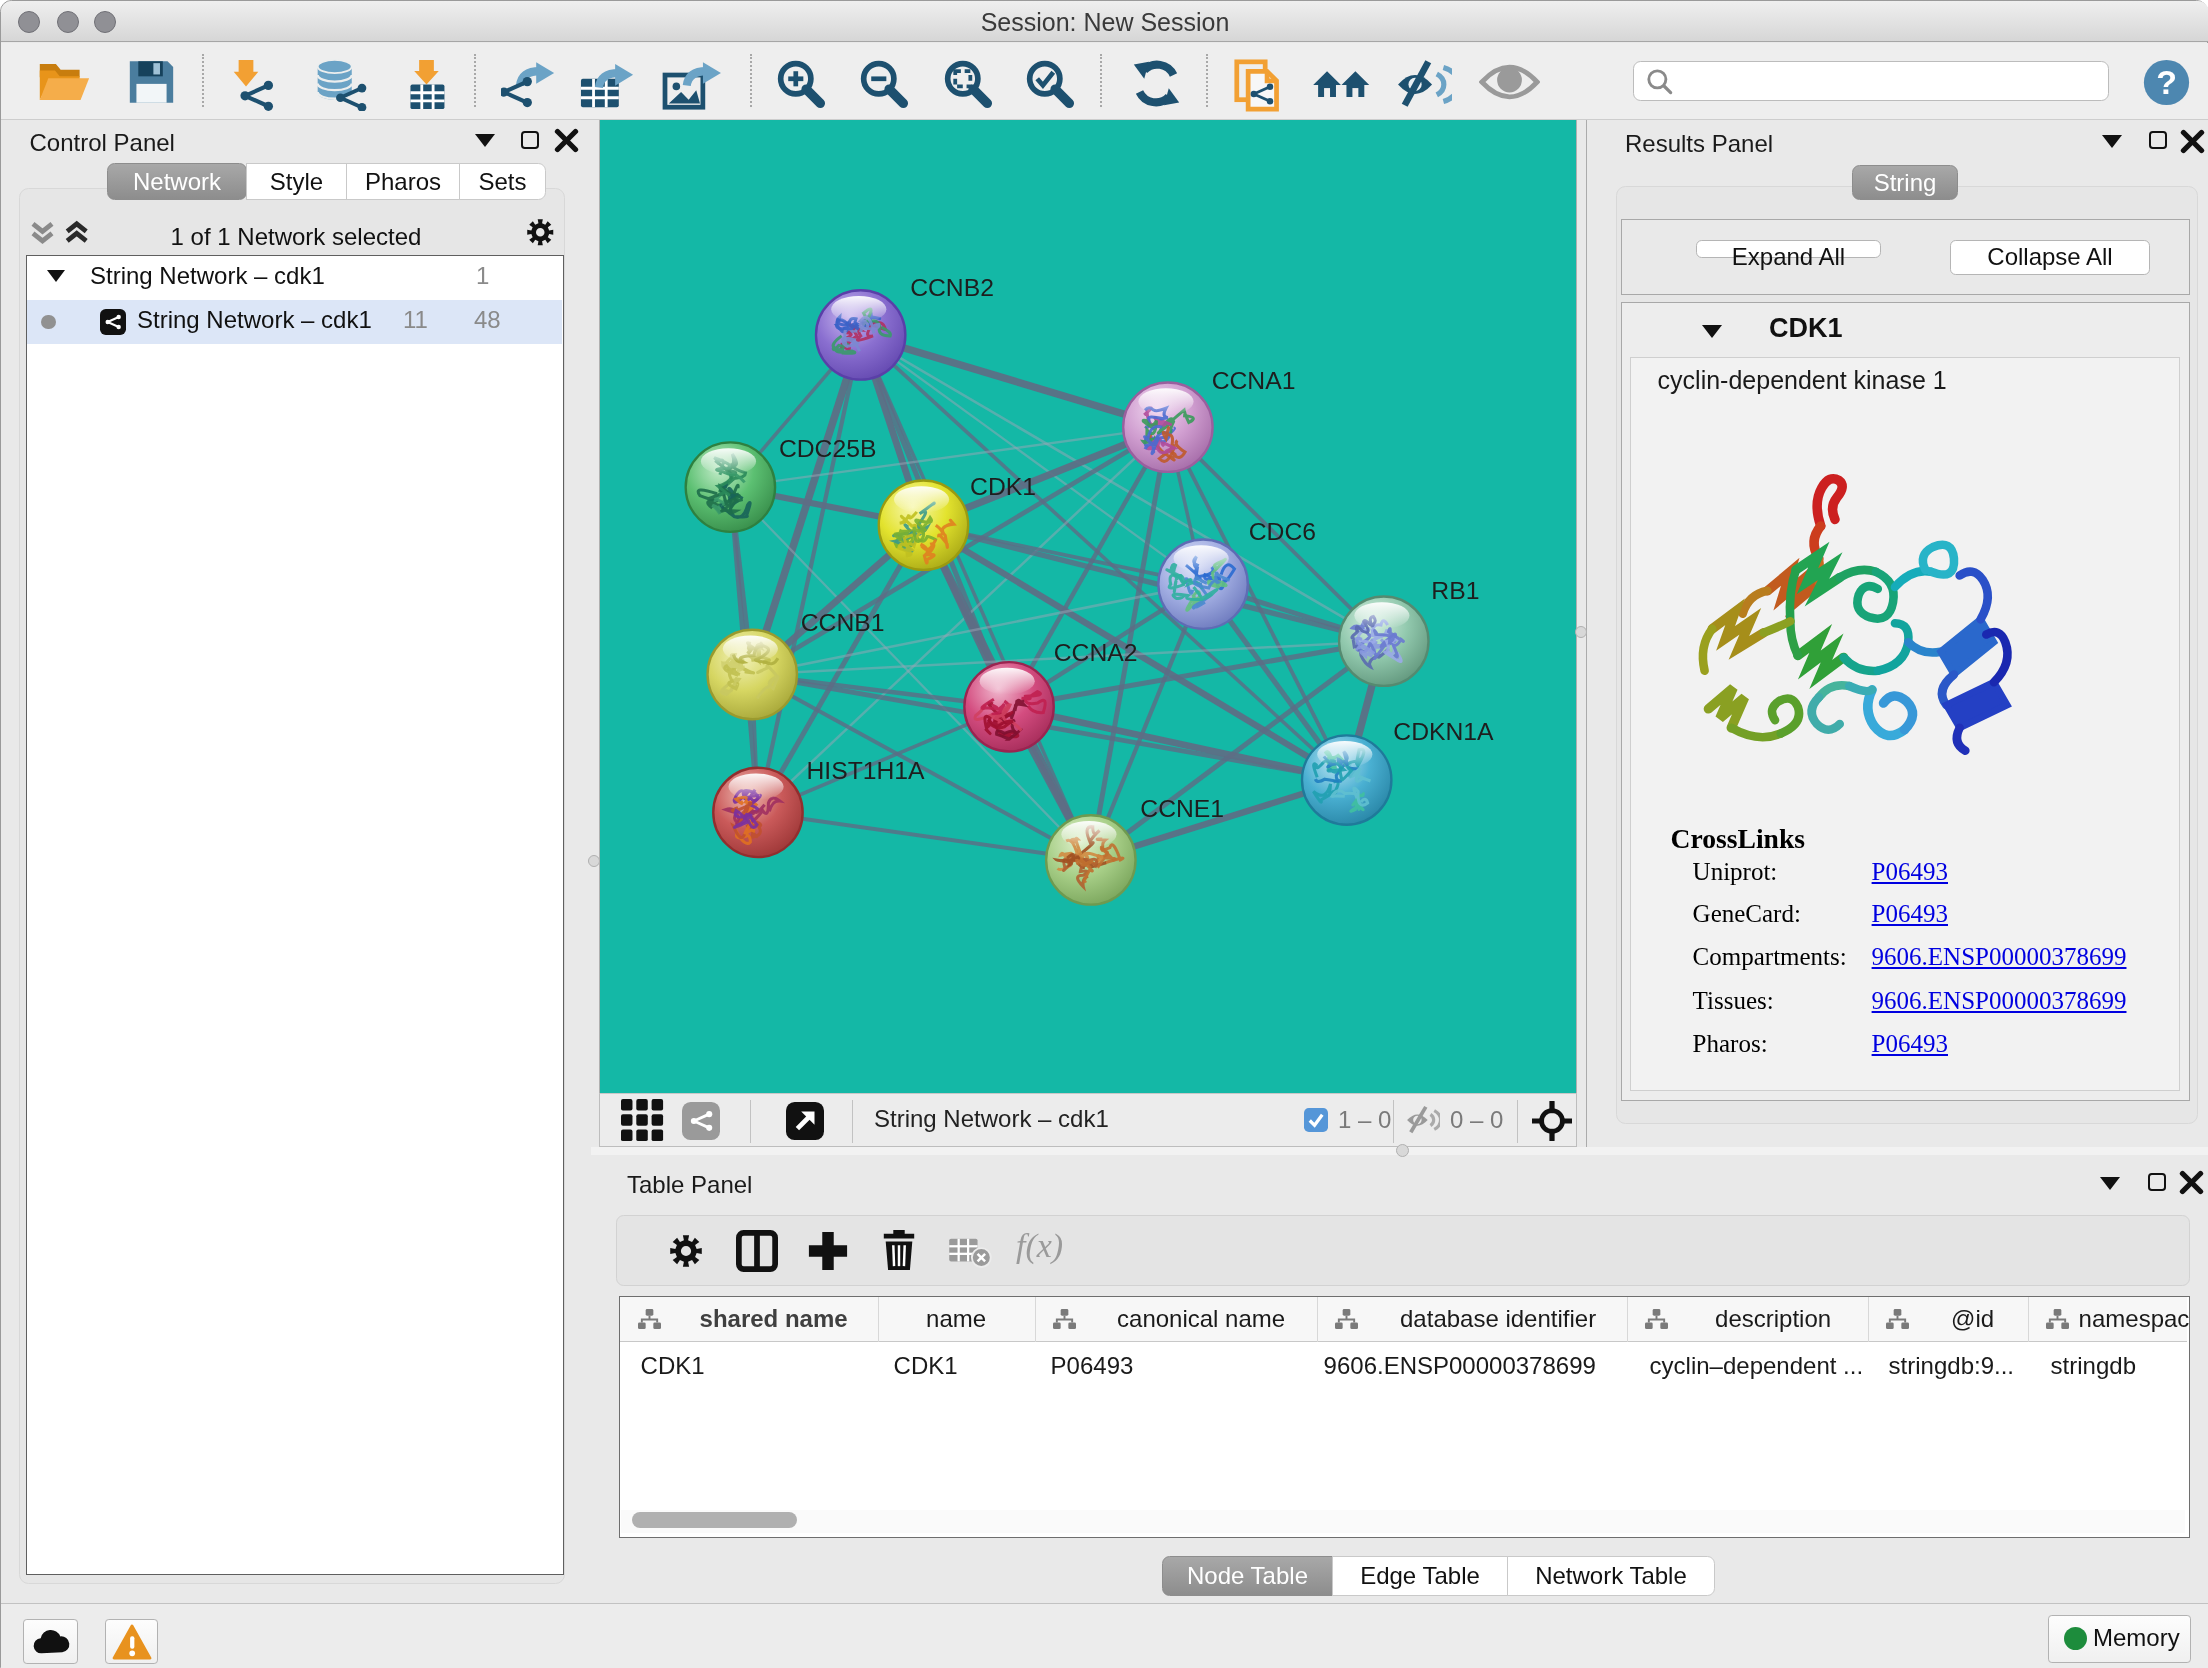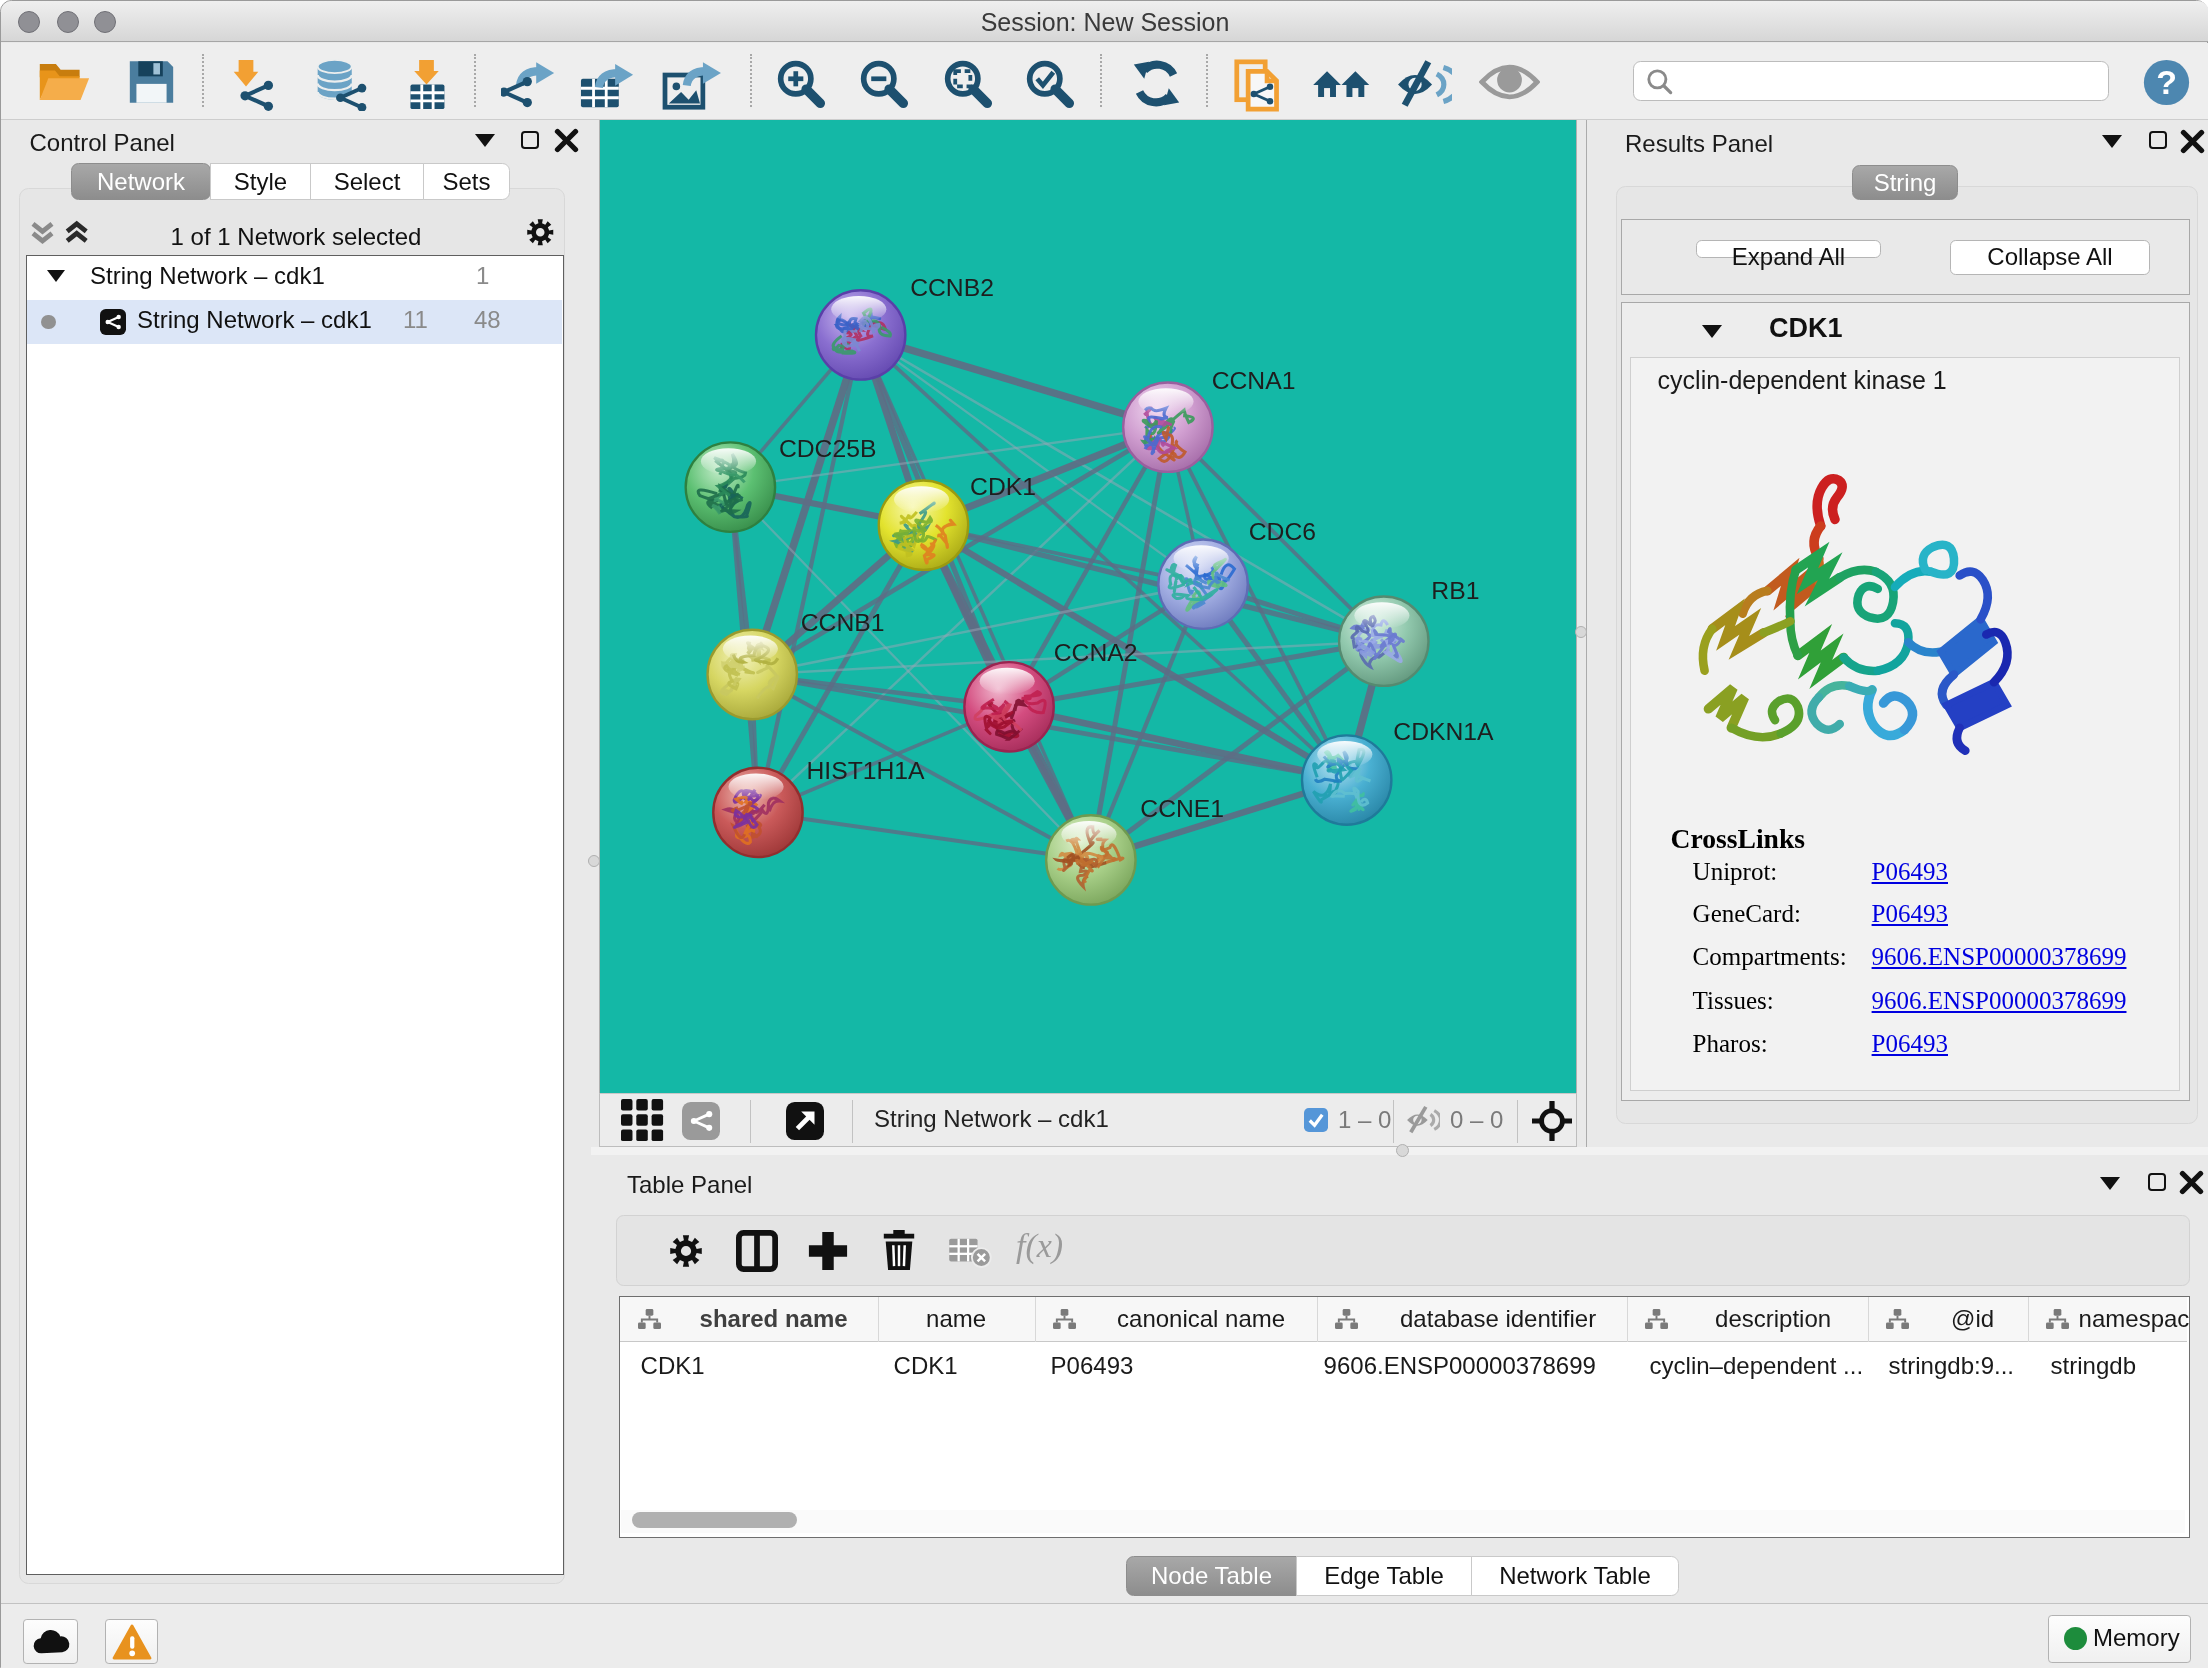--- a/index.html
+++ b/index.html
@@ -24,21 +24,21 @@
   
   #cpanel { position:absolute; left:0; top:119px; width:590px; height:1483px;
     background:#e9e9e9; }
   .paneltitle { font-size:24px; color:#1a1a1a; }
   .tri-down { display:inline-block; width:0; height:0; border-left:10.5px solid transparent;
     border-right:10.5px solid transparent; border-top:13.3px solid #111; }
   .winbox { display:inline-block; width:18px; height:18px; border:2.9px solid #111; border-radius:3.8px; }
   .tabrow { position:absolute; display:flex; }
   .tab { height:37px; font-size:24px; color:#111; background:#fff;
     border:1px solid #c9c9c9; display:flex; align-items:center; justify-content:center; }
-  .tab.sel { background:linear-gradient(#a8a8a8,#8d8d8d); color:#fff; border-color:#8d8d8d; }
+  .tab.sel { background:linear-gradient(#a8a8a8,#8d8d8d); color:#fff; border-color:#8d8d8d;margin-left:36px; }
   .contentbox { position:absolute; background:#e6e6e6; border:1px solid #d8d8d8; border-radius:9.5px; }
   
   #netview { position:absolute; left:598px; top:119px; width:978px; height:973px;
     background:#14b8a6; border-left:1px solid #b0b0b0; border-right:1px solid #b0b0b0; }
   #nettool { position:absolute; left:598px; top:1092px; width:978px; height:54px;
     background:#ececec; border:1px solid #bdbdbd; border-top:1px solid #c8c8c8; }
   .ntsep { position:absolute; top:5.7px; height:43px; width:0; border-left:1px solid #c2c2c2; }
   
   #rpanel { position:absolute; left:1585px; top:119px; width:624px; height:1028px;
     background:#e9e9e9; border-left:1px solid #ababab; }
@@ -225,21 +225,21 @@
   <div class="abs" style="left:474px;top:13.3px;"><span class="tri-down"></span></div>
   <div class="abs winbox" style="left:520px;top:10.5px;"></div>
   <div class="abs" style="left:553px;top:7.6px;"><svg width="25" height="25" viewBox="0 0 26 26">
           <line x1="3.6400000000000006" y1="3.6400000000000006" x2="22.36" y2="22.36" stroke="#111" stroke-width="5.5" stroke-linecap="round"></line>
           <line x1="22.36" y1="3.6400000000000006" x2="3.6400000000000006" y2="22.36" stroke="#111" stroke-width="5.5" stroke-linecap="round"></line>
         </svg></div>
   <div class="contentbox" style="left:18px;top:68px;width:546px;height:1396px;"></div>
   <div class="tabrow" style="left:70px;top:43px;">
     <div class="tab sel" style="width:140px;border-radius:7.6px;">Network</div>
     <div class="tab" style="width:101px;margin-left:-1px;">Style</div>
-    <div class="tab" style="width:114px;margin-left:-1px;">Select</div>
+    <div class="tab" style="width:114px;margin-left:-1px;">Pharos</div>
     <div class="tab" style="width:87px;margin-left:-1px;border-radius:0 7.6px 7.6px 0;">Sets</div>
   </div>
   <div class="abs" style="left:28.5px;top:100px;"><svg width="63" height="28.5" viewBox="0 0 66 30">
           <g fill="none" stroke="#8a8a8a" stroke-width="5">
             <path d="M3 4 L13 12 L23 4"></path>
             <path d="M3 14 L13 22 L23 14"></path>
           </g>
           <g fill="none" stroke="#2a2a2a" stroke-width="5">
             <path d="M39 12 L49 4 L59 12"></path>
             <path d="M39 22 L49 14 L59 22"></path>

